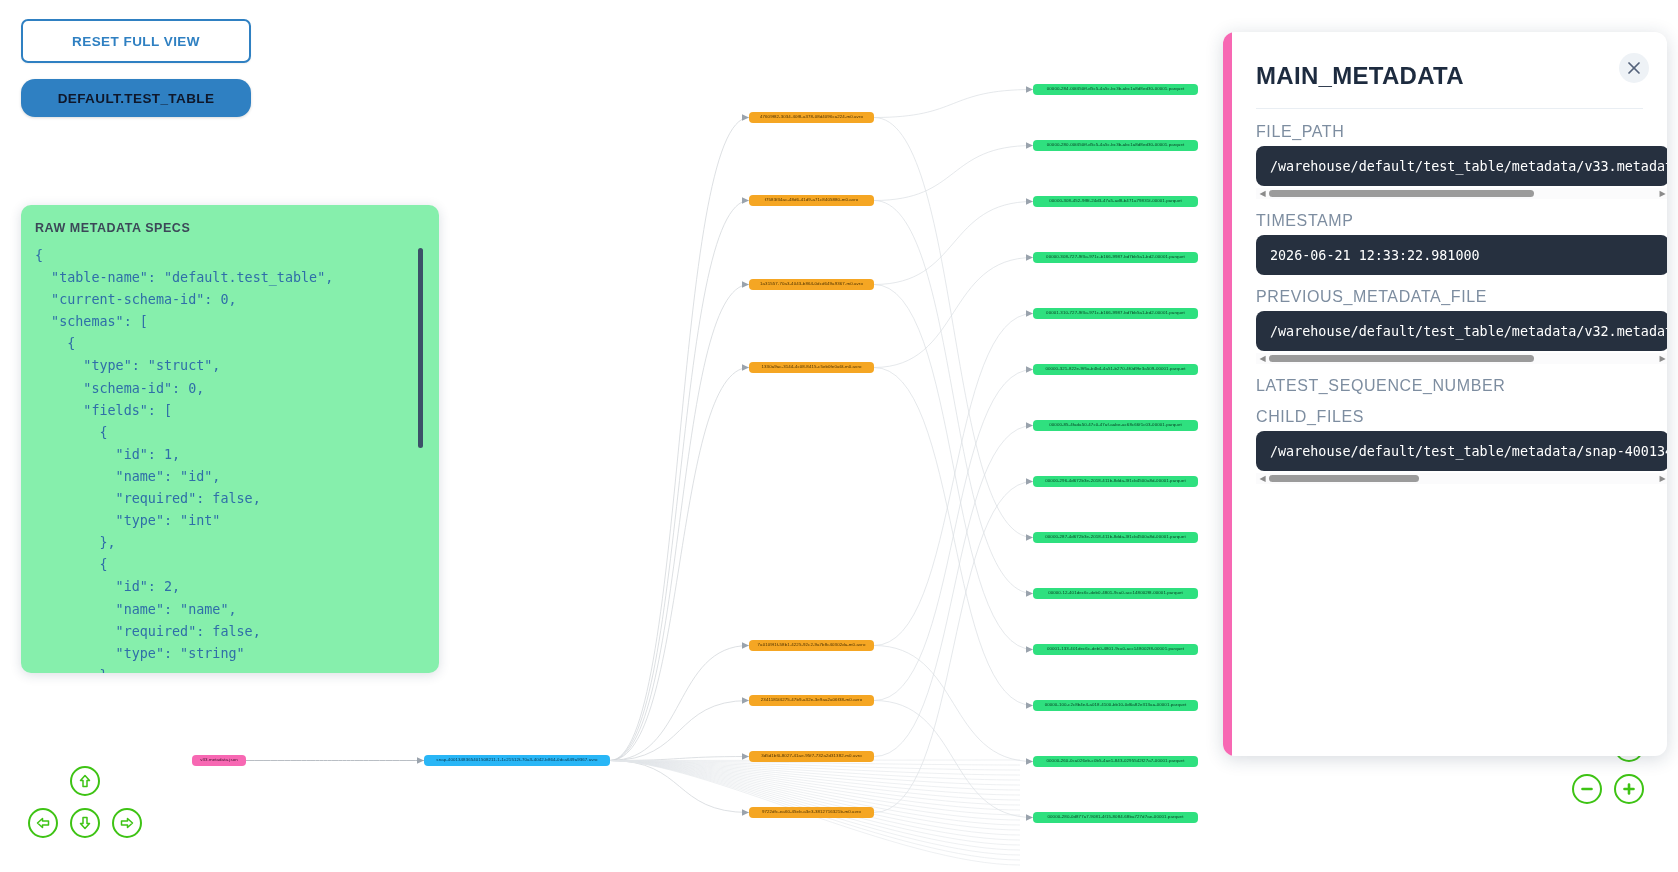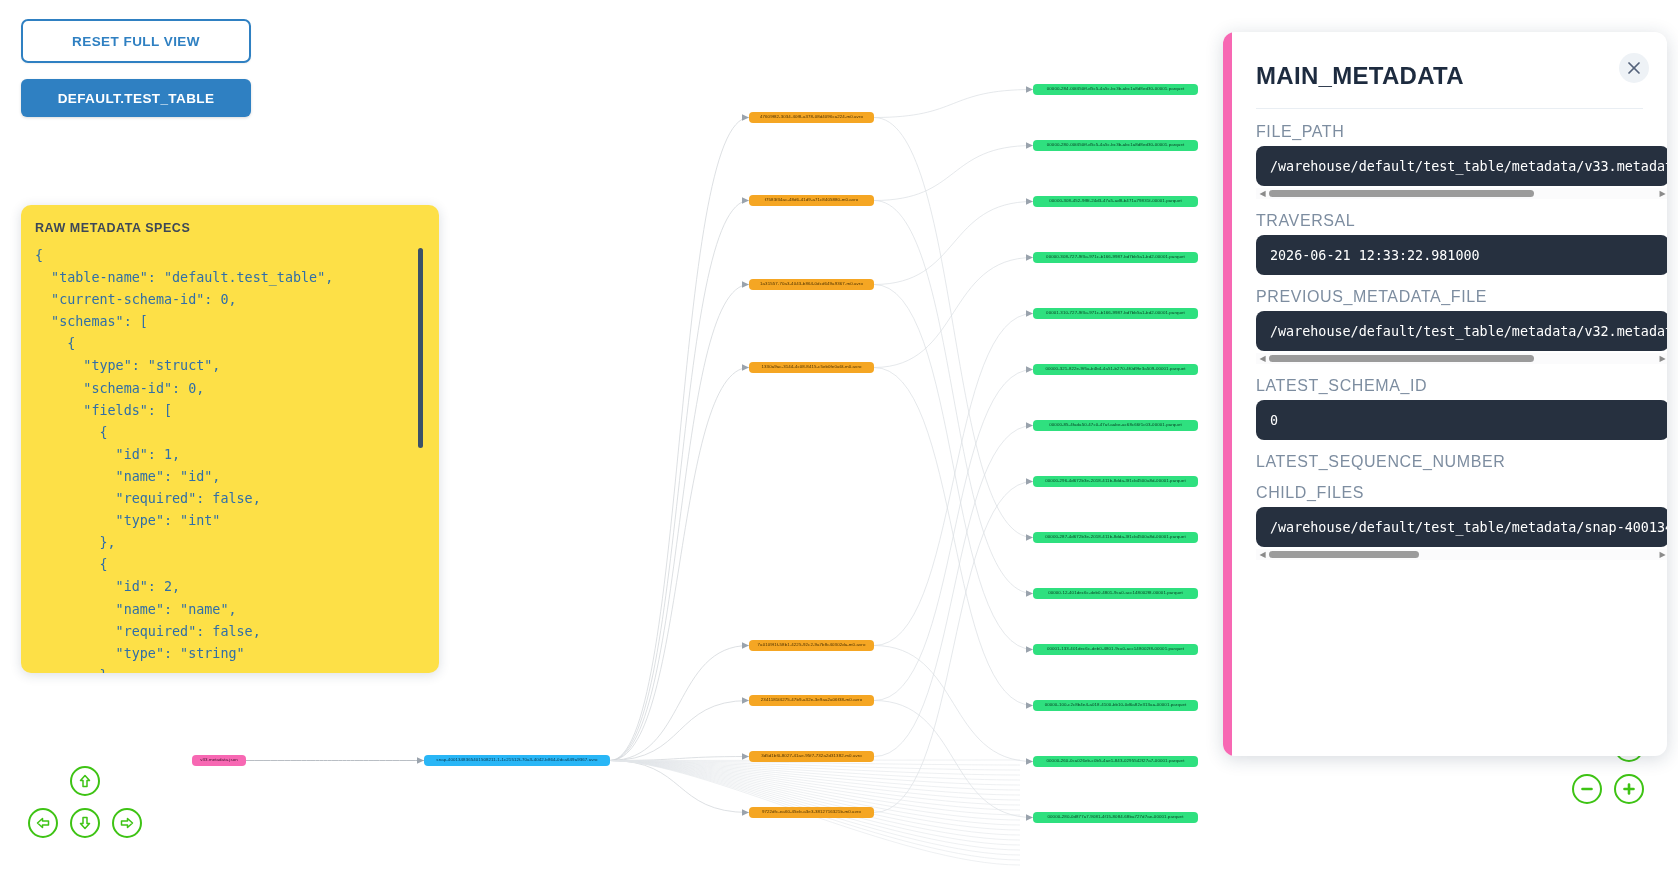--- a/index.html
+++ b/index.html
@@ -92,37 +92,37 @@
     font-size: 13.5px;
     font-weight: 600;
     letter-spacing: .4px;
     text-align:center;
     line-height: 1.35;
     padding: 0 6px;
   }
   .btn-table {
     margin-top: 16px;
     width: 230px; height: 38px;
-    border-radius: 6px;
+    border-radius: 14px;
     background: #2f80c2;
-    color: #ffffff;
+    color: #0f172a;
     font-size: 13.5px;
     font-weight: 700;
     letter-spacing: .4px;
     display:flex; align-items:center; justify-content:center;
     cursor: pointer;
     box-shadow: 0 1px 3px rgba(0,0,0,.15);
   }
 
   
   .specs-card {
     position: absolute;
     left: 21px; top: 205px;
     width: 418px; height: 468px;
-    background: #fde047;
+    background: #86efac;
     border-radius: 10px;
     box-shadow: 0 2px 12px rgba(30,50,80,.16);
     overflow: hidden;
     z-index: 15;
   }
   .specs-title {
     position: absolute;
     left: 14px; top: 16px;
     font-size: 12.5px;
     font-weight: 700;
@@ -418,37 +418,33 @@
             <div class="field-value">/warehouse/default/test_table/metadata/v33.metadata.json</div>
             <div class="hscroll">
               <div class="arr">◀</div>
               <div class="track">
                 <div class="thumb" style="width:265px;left:0px;"></div>
               </div>
               <div class="arr">▶</div>
             </div>
           </div>
           <div class="field">
-            <div class="field-label">TRAVERSAL</div>
+            <div class="field-label">TIMESTAMP</div>
             <div class="field-value">2026-06-21 12:33:22.981000</div>
           </div>
           <div class="field">
             <div class="field-label">PREVIOUS_METADATA_FILE</div>
             <div class="field-value">/warehouse/default/test_table/metadata/v32.metadata.json</div>
             <div class="hscroll">
               <div class="arr">◀</div>
               <div class="track">
                 <div class="thumb" style="width:265px;left:0px;"></div>
               </div>
               <div class="arr">▶</div>
             </div>
-          </div>
-          <div class="field">
-            <div class="field-label">LATEST_SCHEMA_ID</div>
-            <div class="field-value">0</div>
           </div>
           <div class="field">
             <div class="field-label">LATEST_SEQUENCE_NUMBER</div>
           </div>
           <div class="field">
             <div class="field-label">CHILD_FILES</div>
             <div class="field-value">/warehouse/default/test_table/metadata/snap-4001348365401508211-1-1c21512f-70a3-4042-b864-0dca649a9367.avro</div>
             <div class="hscroll">
               <div class="arr">◀</div>
               <div class="track">

